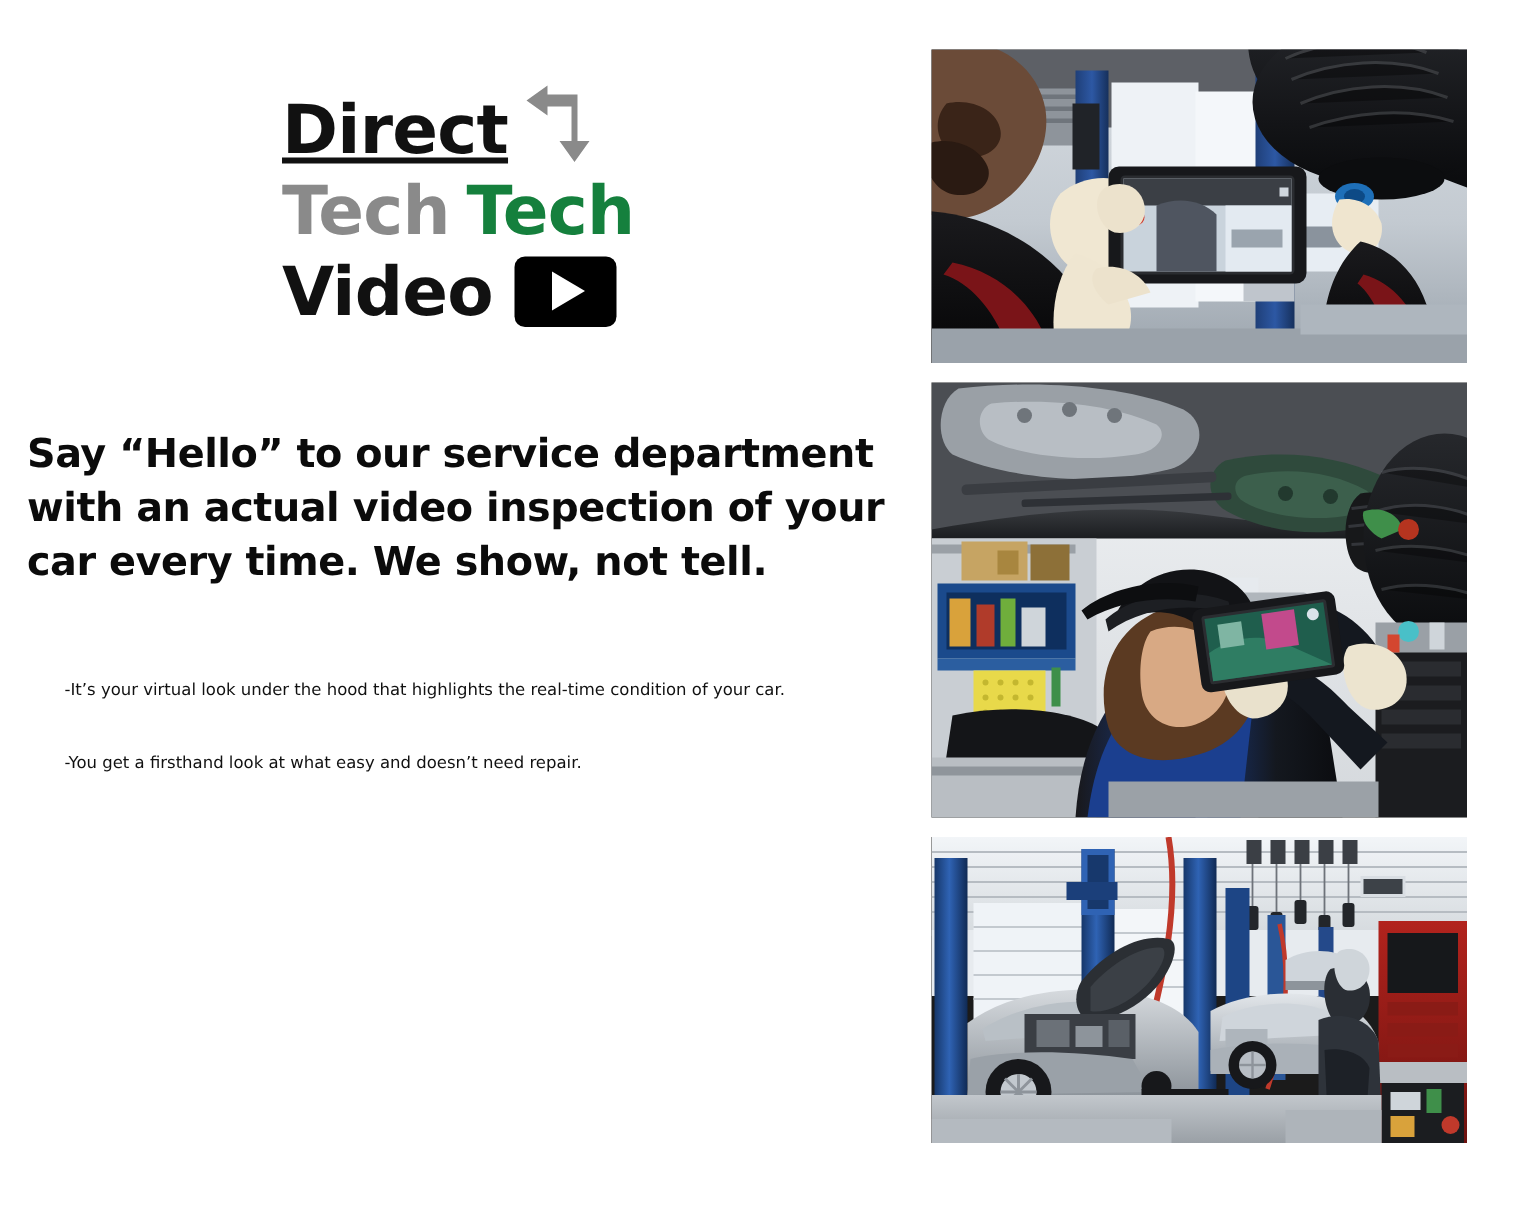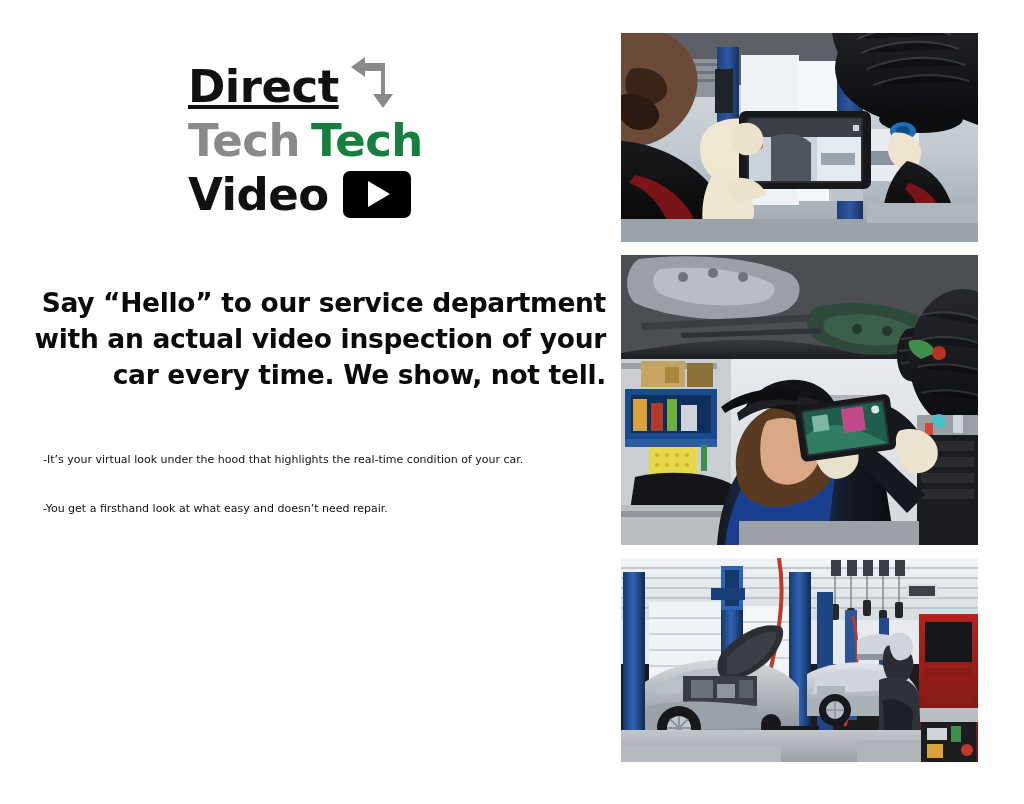--- a/index.html
+++ b/index.html
@@ -72,24 +72,24 @@
     width: 0; height: 0;
     border-left: 22px solid #ffffff;
     border-top: 13px solid transparent;
     border-bottom: 13px solid transparent;
     margin-left: 5px;
   }
 
   
   .headline {
     position: absolute;
-    left: 30px;
+    left: 18px;
     top: 285px;
     width: 576px;
-    text-align: right;
+    text-align: left;
     font-family: "DejaVu Sans", sans-serif;
     font-weight: bold;
     font-size: 26.5px;
     line-height: 1.36;
     color: #0b0b0b;
     letter-spacing: -0.3px;
   }
 
   
   .bullets {

